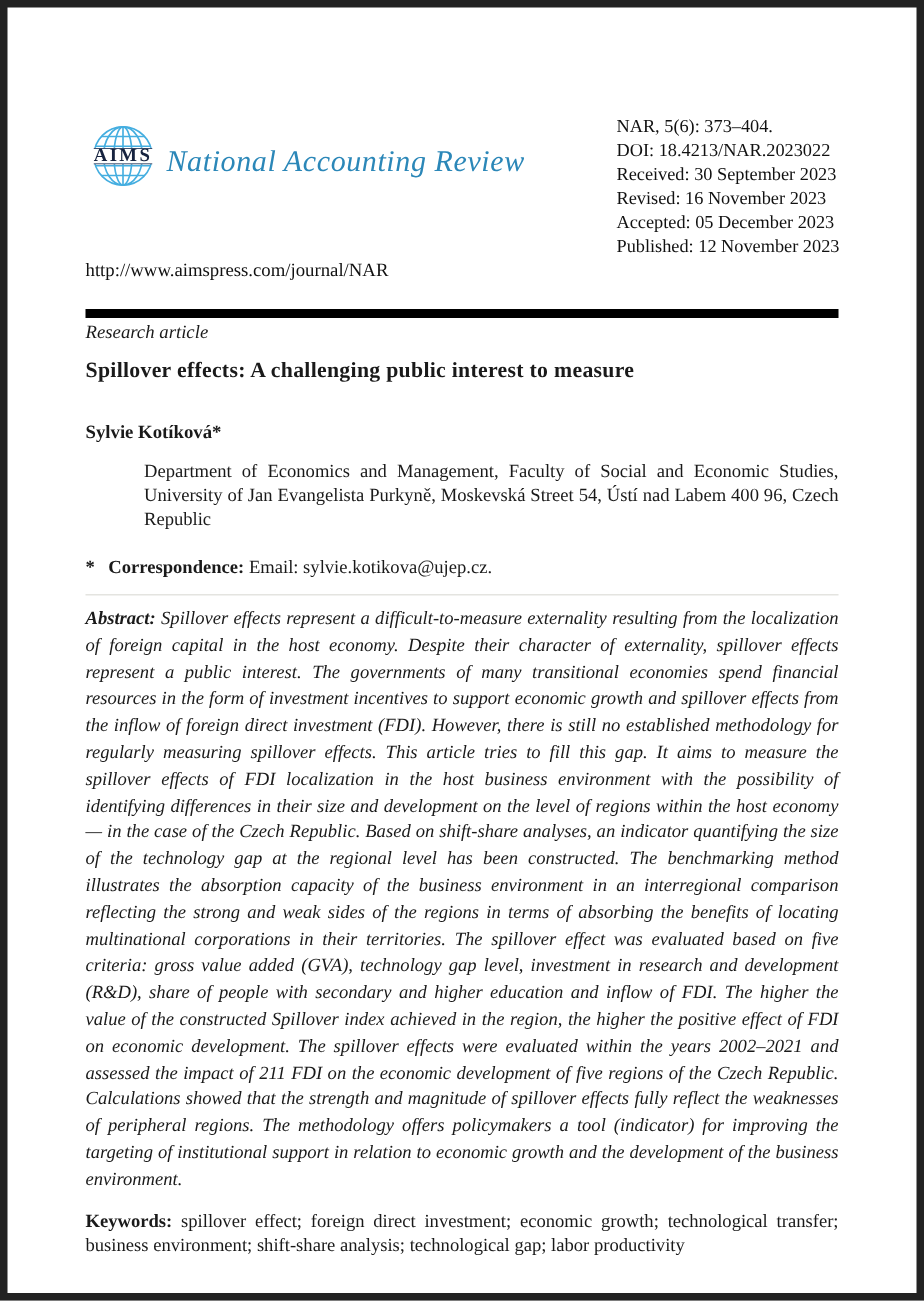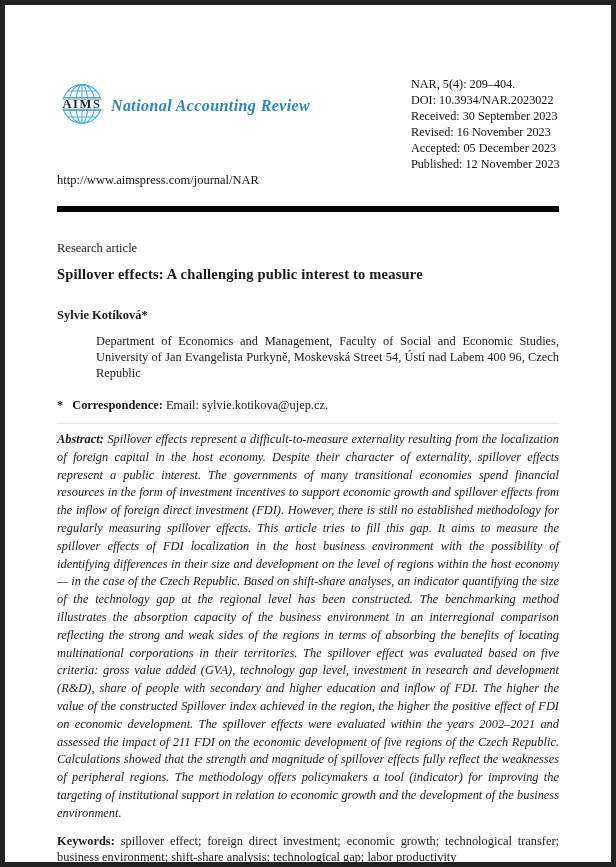--- a/index.html
+++ b/index.html
@@ -17,36 +17,36 @@
     position: relative;
     width: 502px;
     margin-left: 52px;
     padding-top: 0;
   }
   
   .header { position: relative; height: 201px; }
   .globe { position: absolute; left: 4px; top: 78px; }
   .journal-name {
     position: absolute; left: 54px; top: 92px;
-    font-size: 16px; font-weight: bold; font-style: italic;
+    font-size: 20px; font-weight: normal; font-style: italic;
     color: #2b87b8; letter-spacing: 0.4px;
     white-space: nowrap;
   }
   .meta {
     position: absolute; left: 354px; top: 72px;
     font-size: 12.2px; line-height: 15.9px;
     color: #111; white-space: nowrap;
   }
   .journal-url {
     position: absolute; left: 0; top: 168px;
     font-size: 12.5px; color: #111;
   }
   .rule-thick { height: 6px; background: #000000; width: 502px; }
   
-  .article-type { margin-top: 29px; font-size: 12.5px; }
+  .article-type { margin-top: 2px; font-size: 12.5px; font-style: italic; }
   .article-title { margin-top: 10px; font-size: 14.5px; font-weight: bold; letter-spacing: 0.2px; }
   .article-author { margin-top: 25px; font-size: 12.5px; font-weight: bold; }
   .affiliation { margin-top: 10px; font-size: 12.4px; line-height: 16px; text-align: justify; margin-left: 39px; }
   .correspondence { margin-top: 16px; font-size: 12.4px; line-height: 16px; }
   .corr-star { font-weight: bold; display: inline-block; margin-right: 9px; }
   .bold { font-weight: bold; }
   .divider { margin-top: 10px; border-top: 1px solid #e4e4e0; width: 502px; }
   
   .abstract { margin-top: 7px; font-size: 12.4px; line-height: 17.8px; text-align: justify; font-style: italic; }
   .keywords { margin-top: 10px; font-size: 12.4px; line-height: 16.5px; text-align: justify; }
@@ -79,22 +79,22 @@
         </g>
         <rect x="-1" y="15.6" width="44" height="10.8" fill="#ffffff"></rect>
         <line x1="1.5" y1="16" x2="40.5" y2="16" stroke="#2a3c5e" stroke-width="0.6"></line>
         <line x1="1.5" y1="26.2" x2="40.5" y2="26.2" stroke="#2a3c5e" stroke-width="0.6"></line>
         <text x="21" y="24.6" text-anchor="middle" font-family="'Liberation Serif', serif" font-size="12.5" font-weight="bold" fill="#16233f" letter-spacing="1.6">AIMS</text>
       </svg>
 
       <div class="journal-name">National Accounting Review</div>
 
       <div class="meta">
-        <div>NAR, 5(4): 209–404.</div>
-        <div>DOI: 10.3934/NAR.2023022</div>
+        <div>NAR, 5(6): 373–404.</div>
+        <div>DOI: 18.4213/NAR.2023022</div>
         <div>Received: 30 September 2023</div>
         <div>Revised: 16 November 2023</div>
         <div>Accepted: 05 December 2023</div>
         <div>Published: 12 November 2023</div>
       </div>
 
       <div class="journal-url">http://www.aimspress.com/journal/NAR</div>
     </div>
 
     <div class="rule-thick"></div>

